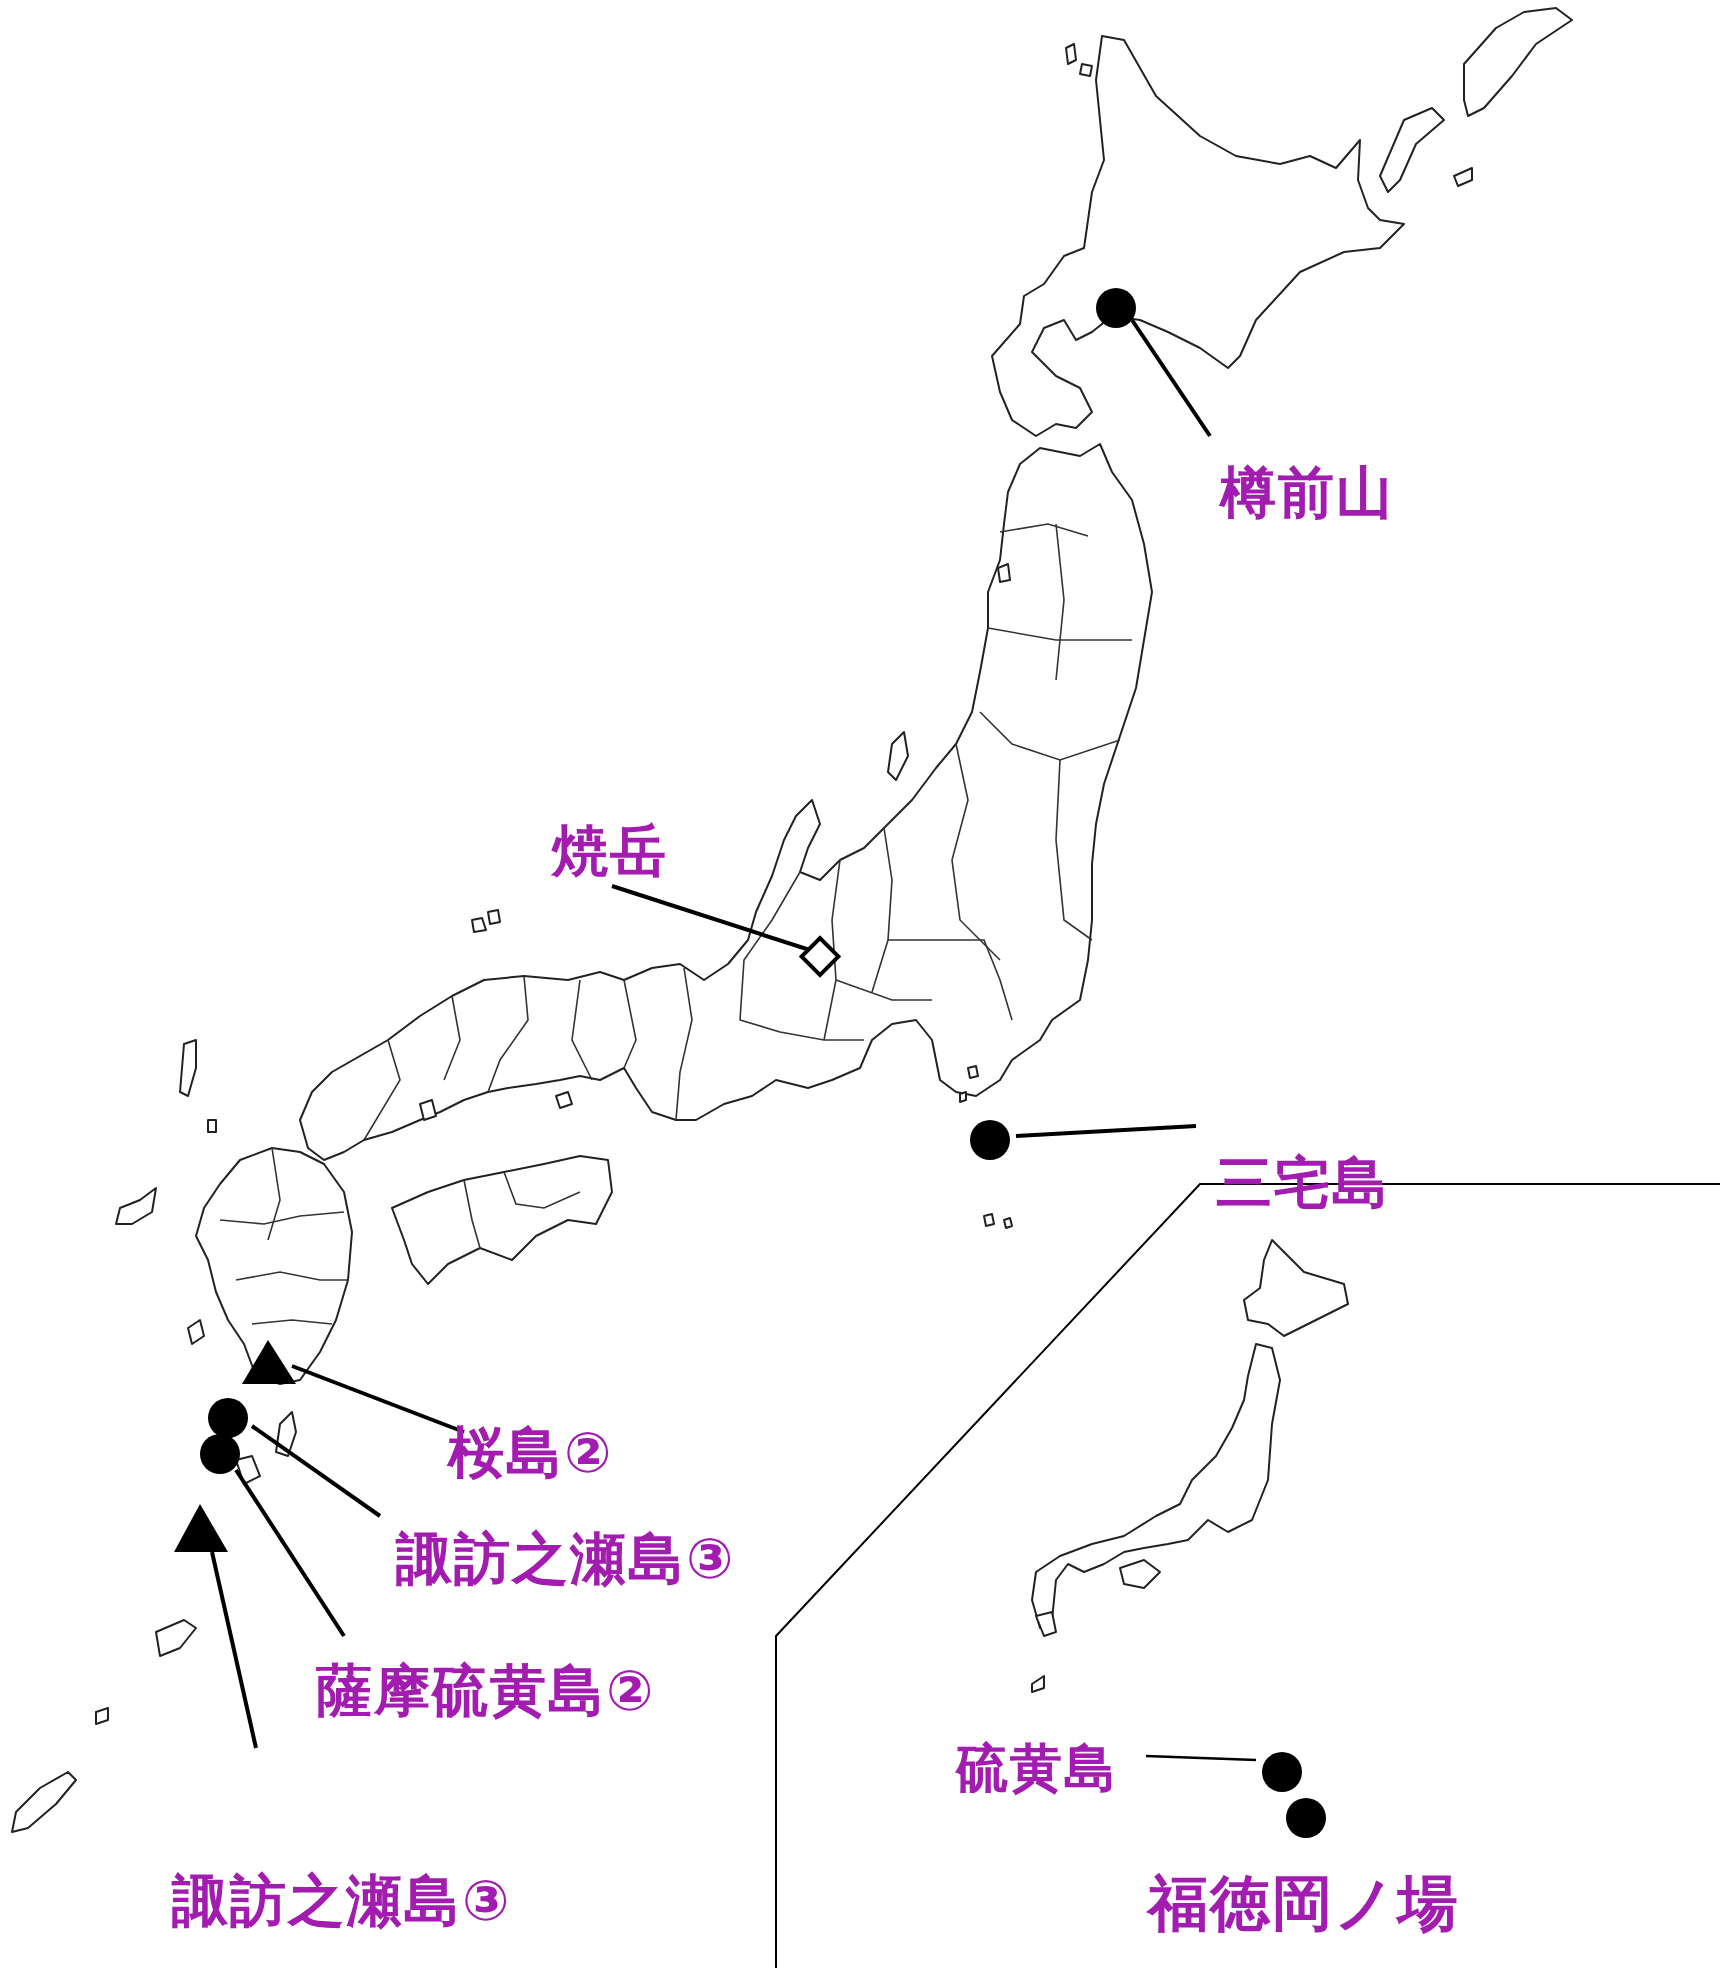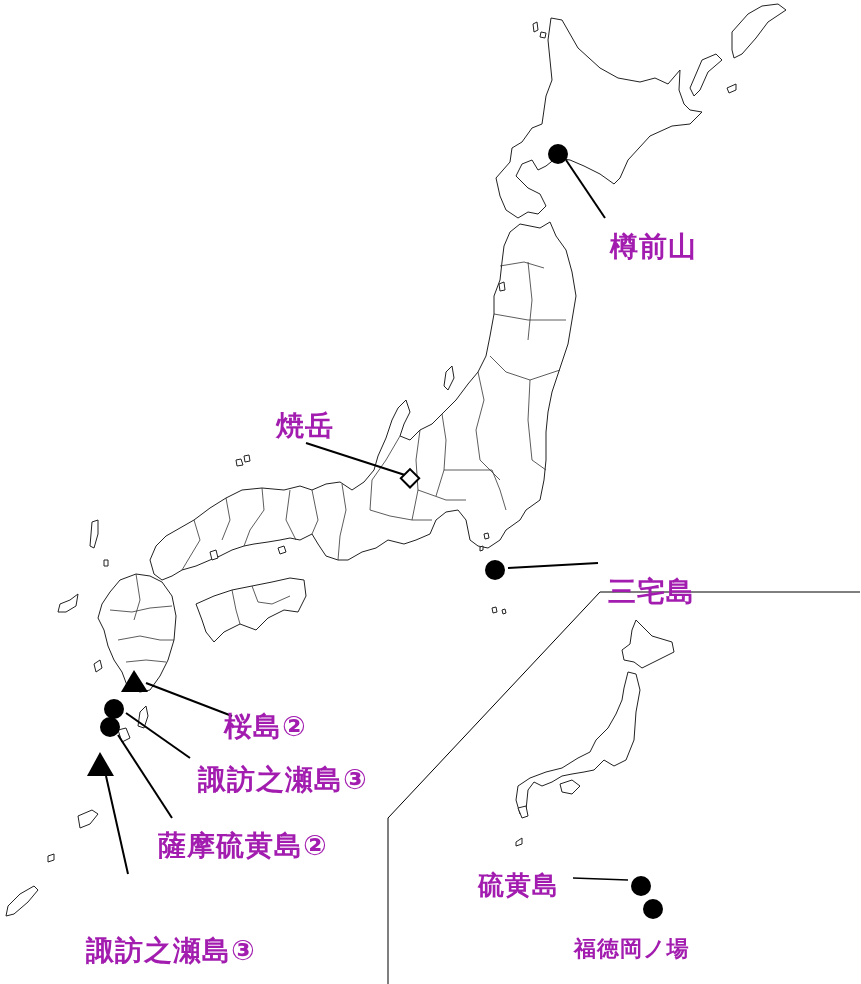--- a/index.html
+++ b/index.html
@@ -121,13 +121,13 @@
 </svg>
 
 <div class="label" style="left:610px; top:233px;">樽前山</div>
 <div class="label" style="left:276px; top:412px;">焼岳</div>
 <div class="label" style="left:608px; top:556px;margin-top:22px;">三宅島</div>
 <div class="label" style="left:224px; top:713px;">桜島②</div>
 <div class="label" style="left:198px; top:766px;">諏訪之瀬島③</div>
 <div class="label" style="left:158px; top:832px;">薩摩硫黄島②</div>
 <div class="label" style="left:86px; top:889px;margin-top:48px;">諏訪之瀬島③</div>
 <div class="label" style="left:478px; top:872px; font-size:26px;">硫黄島</div>
-<div class="label" style="left:574px; top:938px; font-size:22px;">福徳岡ノ場</div>
+<div class="label" style="left:574px; top:938px; font-size:30px;">福徳岡ノ場</div>
 
 </body></html>

